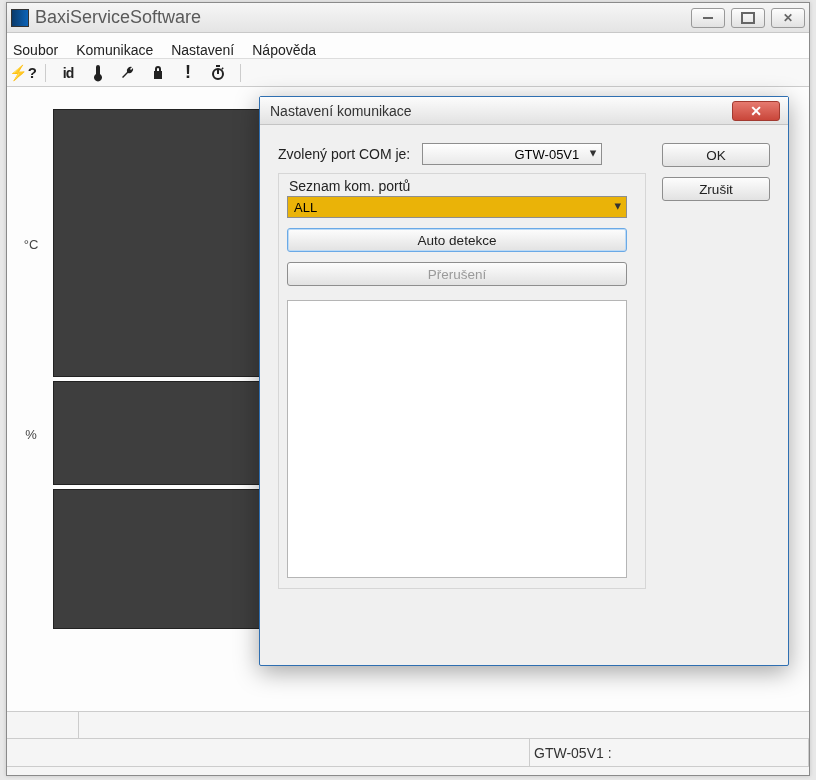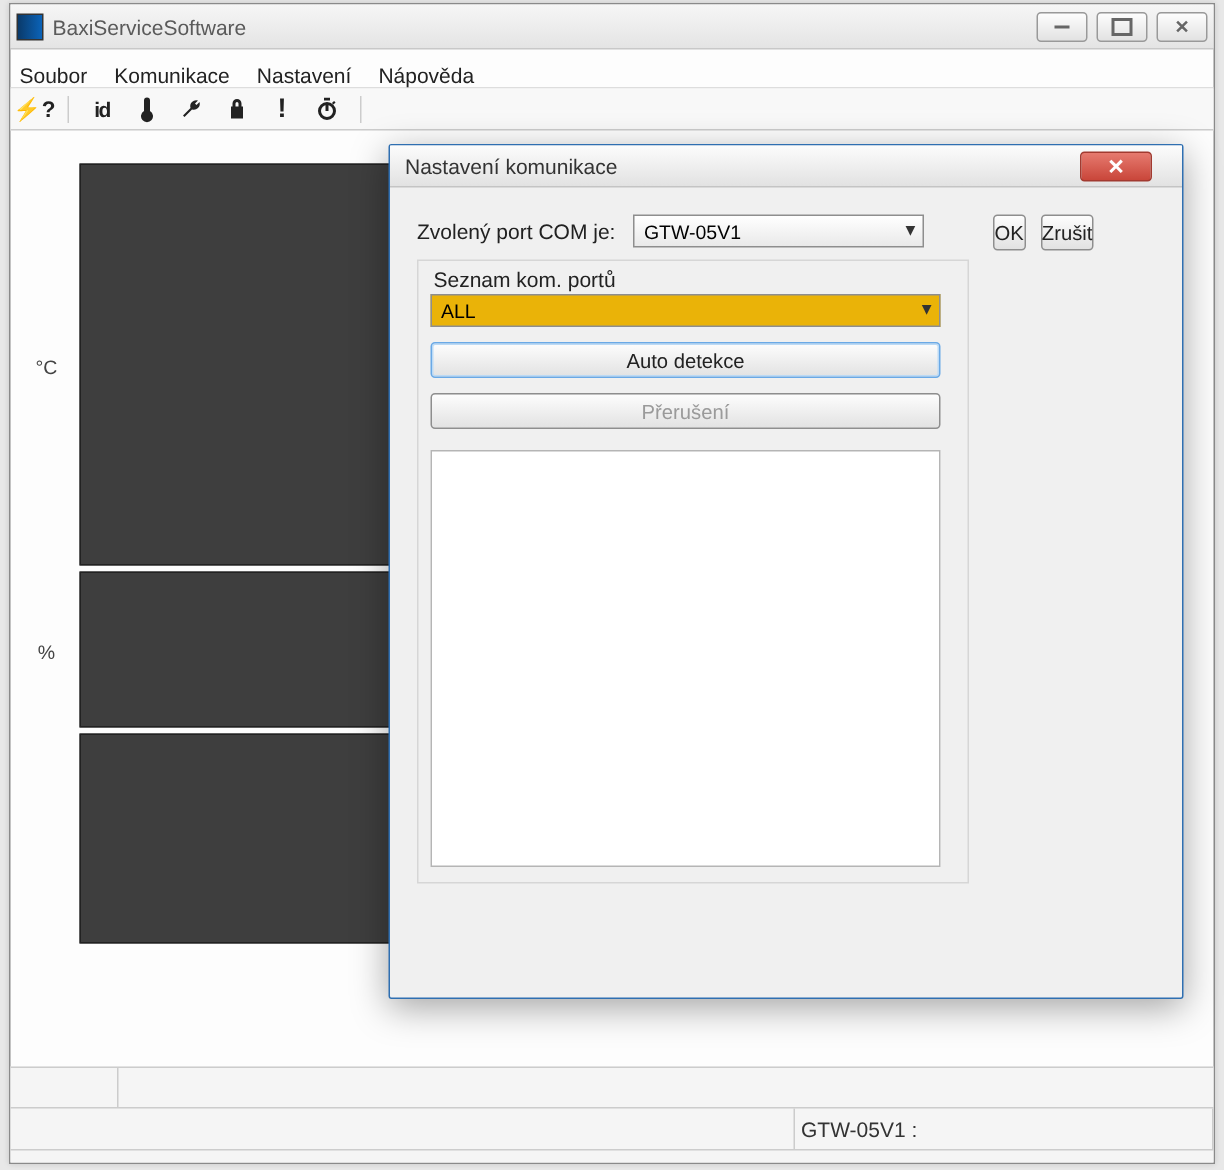--- a/index.html
+++ b/index.html
@@ -30,21 +30,21 @@
   }
   .titlebar .app-icon {
     width: 18px; height: 18px;
     background: linear-gradient(90deg,#0a3a6a,#0b63b8);
     margin-right: 6px;
     border: 1px solid #333;
   }
   .titlebar .title-text {
     flex: 1;
     color: #5a5a5a;
-    font-size: 14px;
+    font-size: 18px;
   }
   .win-btns { display: flex; gap: 6px; }
   .win-btn {
     width: 34px; height: 20px;
     border: 1px solid #999;
     border-radius: 3px;
     background: linear-gradient(#fdfdfd,#e2e2e2);
     display: flex; align-items: center; justify-content: center;
     color: #666; font-size: 12px; font-family: Arial, sans-serif;
     cursor: default;
@@ -138,59 +138,59 @@
     border: 1px solid #2f6fb1;
     background: #f0f0f0;
     box-shadow: 0 6px 24px rgba(0,0,0,0.35);
     border-radius: 2px;
   }
   .dlg-title {
     height: 28px;
     background: linear-gradient(#fcfcfc,#e2e2e2);
     border-bottom: 1px solid #c4c4c4;
     display: flex; align-items: center; justify-content: space-between;
-    padding: 0 20px 0 10px;
+    padding: 0 8px 0 10px;
     font-size: 14px; color:#333;
   }
   .dlg-close {
     width: 48px; height: 20px;
     border-radius: 3px;
     background: linear-gradient(#e67a6f,#c9463a);
     border: 1px solid #a23a30;
     color: #fff;
     display:flex; align-items:center; justify-content:center;
     font-weight: bold;
     cursor: default;
   }
   .dlg-body {
     padding: 18px 18px 14px 18px;
     display: flex;
     gap: 16px;
     height: calc(100% - 28px);
   }
   .dlg-left { flex: 1; }
-  .dlg-right { width: 108px; display:flex; flex-direction:row; gap:10px; }
+  .dlg-right { width: 108px; display:flex; flex-direction:column; gap:10px; }
 
   .row { display:flex; align-items:center; gap:12px; margin-bottom: 8px; }
   .lbl { color:#222; font-size:14px; }
 
   select, .combo {
     height: 22px;
     border: 1px solid #8e8e8e;
     background: linear-gradient(#fff,#e9e9e9);
     font-size: 13px;
     padding: 0 22px 0 6px;
     appearance: none;
     position: relative;
   }
   .combo-wrap { position: relative; display:inline-block; }
   .combo-wrap::after {
     content:"▾"; position:absolute; right:6px; top:2px; color:#333; pointer-events:none;
   }
-  .combo.port { width: 194px; }
+  .combo.port { width: 180px; text-align: right; }
   .combo.list { width: 340px; background:#eab308; }
 
   .group {
     border: 1px solid #d6d6d6;
     padding: 4px 8px 10px 8px;
     margin-top: 4px;
   }
   .group-title { font-size:14px; color:#222; margin: 0 0 2px 2px; }
 
   .btn {

